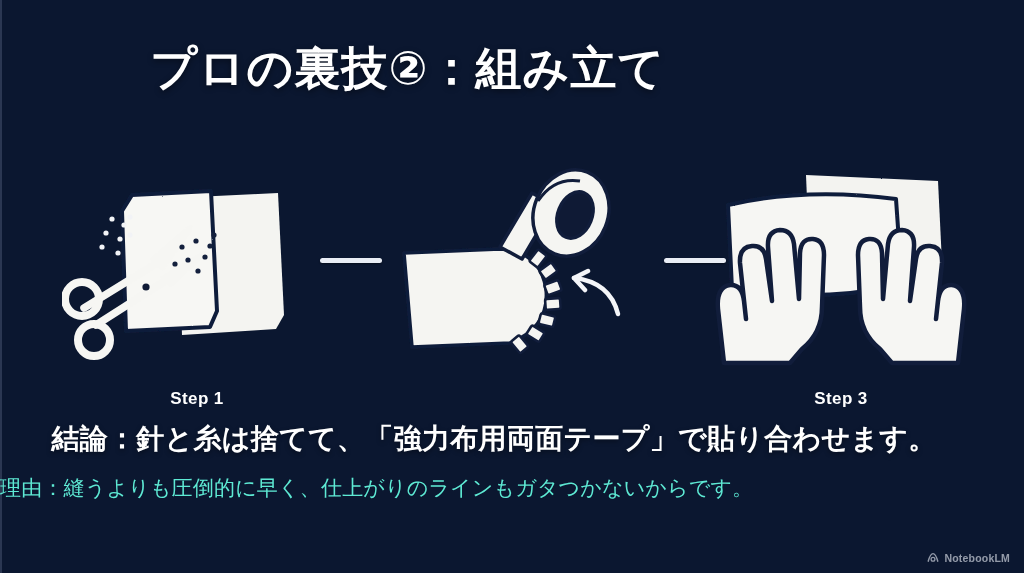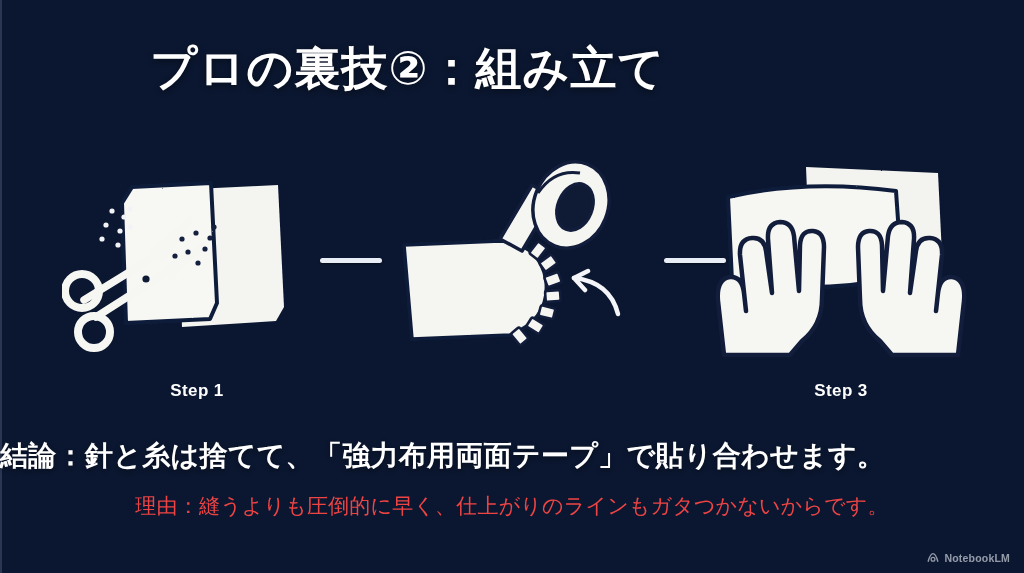--- a/index.html
+++ b/index.html
@@ -49,21 +49,21 @@
   
   .steps {
     position: absolute;
     left: 0;
     top: 150px;
     width: 1024px;
     height: 245px;
   }
   .step {
     position: absolute;
-    top: 9px;
+    top: 17px;
     width: 270px;
     height: 245px;
   }
   .step .art {
     position: absolute;
     left: 0; top: 0;
     width: 270px;
     height: 205px;
   }
   .step .art svg { display: block; width: 270px; height: 205px; }
@@ -111,36 +111,36 @@
     left: 552px;
     top: 268px;
     width: 70px;
     height: 50px;
   }
 
   
   .conclusion {
     position: absolute;
     left: 0;
-    top: 437px;
+    top: 420px;
     width: 988px;
+    text-align: center;
     color: #ffffff;
     font-size: 28px;
     font-weight: bold;
     letter-spacing: 0.3px;
     white-space: nowrap;
     text-shadow: 0 2px 5px rgba(0,0,0,0.4);
   }
   .reason {
     position: absolute;
     left: 0;
-    top: 492px;
+    top: 474px;
     width: 1024px;
-    text-align: center;
-    color: #ef4444;
+    color: #5eead4;
     font-size: 21px;
     font-weight: normal;
     letter-spacing: 0.2px;
     white-space: nowrap;
   }
 
   
   .watermark {
     position: absolute;
     right: 14px;

